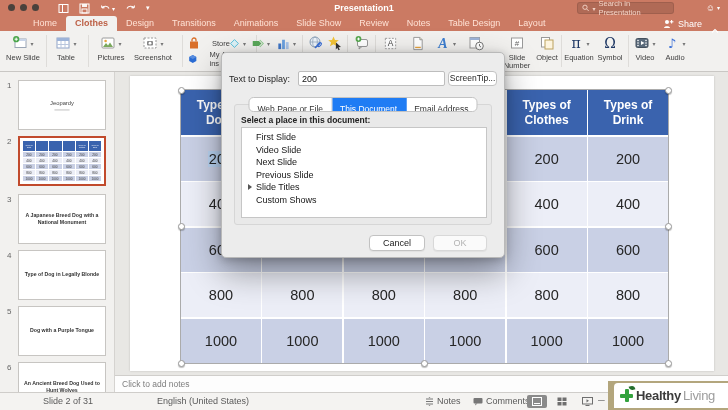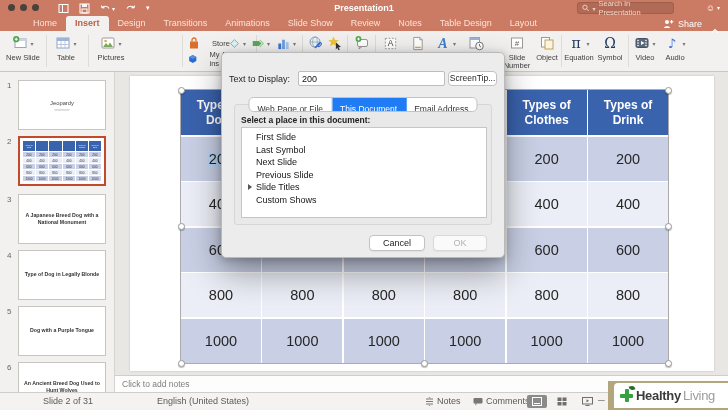--- a/index.html
+++ b/index.html
@@ -148,21 +148,21 @@
       <span>☺</span>
         <span class="tiny-arrow" style="color:#fff">▾</span>
     </div>
   </div>
 
   <div class="tabbar">
     <div class="tabs">
 
         <div class="rtab">Home</div>
 
-        <div class="rtab active">Insert</div>
+        <div class="rtab active">Clothes</div>
 
         <div class="rtab">Design</div>
 
         <div class="rtab">Transitions</div>
 
         <div class="rtab">Animations</div>
 
         <div class="rtab">Slide Show</div>
 
         <div class="rtab">Review</div>
@@ -222,20 +222,31 @@
     <div class="ri" style="left:94px;width:34px">
       <div class="irow">
           <svg width="16" height="16" viewBox="0 0 16 16">
             <rect x="2" y="3" width="12" height="10" rx="1" fill="#fff" stroke="#9b9b9b"></rect>
             <circle cx="5.6" cy="6" r="1.3" fill="#e8a33d"></circle>
             <path d="M3 12 L6 8 L8 10.5 L10 7.5 L13 12 Z" fill="#7aa85c"></path>
           </svg>
           <span class="arrow">▾</span>
         </div>
       <div class="lbl">Pictures</div>
+    </div>
+    <div class="ri" style="left:130px;width:46px">
+      <div class="irow">
+          <svg width="16" height="16" viewBox="0 0 16 16">
+            <rect x="2" y="3" width="12" height="10" fill="#fff" stroke="#999" stroke-dasharray="2 1.5"></rect>
+            <rect x="5" y="6" width="6" height="4.5" rx="1" fill="#888"></rect>
+            <circle cx="8" cy="8.2" r="1.4" fill="#fff"></circle>
+          </svg>
+          <span class="arrow">▾</span>
+        </div>
+      <div class="lbl">Screenshot</div>
     </div>
     <div class="rdiv" style="left:182px"></div>
 
     <div class="ri-store" style="left:188px">
       <div class="srow">
         <svg width="12" height="13" viewBox="0 0 12 13">
             <path d="M2 4.5 H10 V11.5 H2 Z" fill="#d96f2a"></path>
             <path d="M4 4.5 V3 a2 2 0 0 1 4 0 V4.5" fill="none" stroke="#d96f2a" stroke-width="1.3"></path>
           </svg>
         <span>Store</span>
@@ -752,21 +763,21 @@
     <div class="dlg-select-label">Select a place in this document:</div>
     <div class="dlg-list">
 
         <div class="place-item">
           <span class="tri" style="visibility: hidden;"></span>
           <span class="place-label">First Slide</span>
         </div>
 
         <div class="place-item">
           <span class="tri" style="visibility: hidden;"></span>
-          <span class="place-label">Last Symbol</span>
+          <span class="place-label">Video Slide</span>
         </div>
 
         <div class="place-item">
           <span class="tri" style="visibility: hidden;"></span>
           <span class="place-label">Next Slide</span>
         </div>
 
         <div class="place-item">
           <span class="tri" style="visibility: hidden;"></span>
           <span class="place-label">Previous Slide</span>

